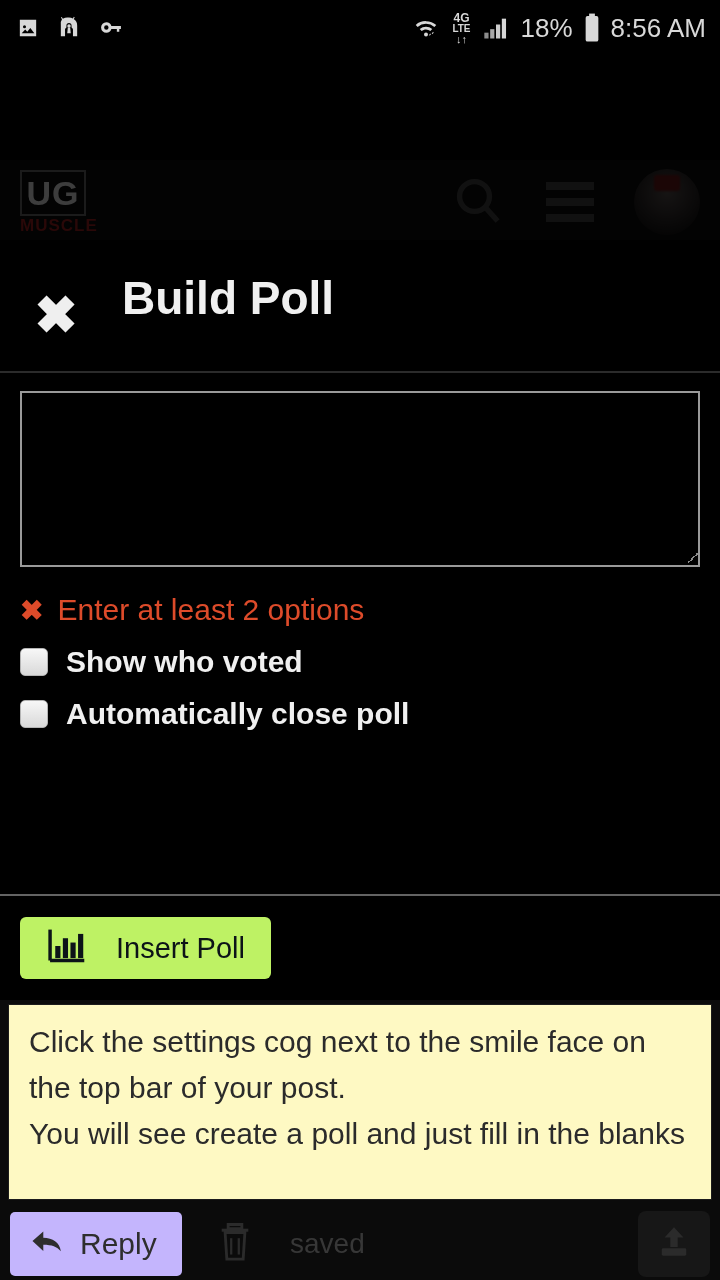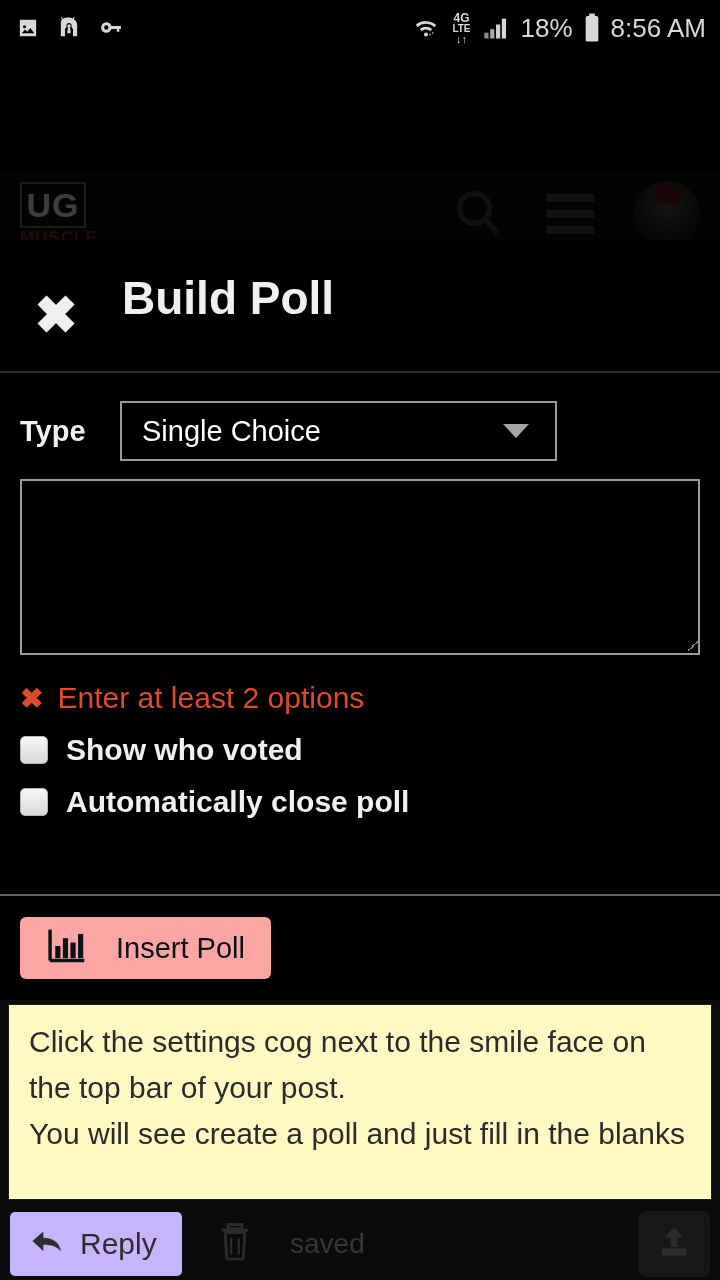--- a/index.html
+++ b/index.html
@@ -58,21 +58,21 @@
     flex: 0 0 auto;
   }
   .kebab {
     width: 52px; height: 60px; display: flex; flex-direction: column;
     align-items: center; justify-content: center; gap: 7px; flex: 0 0 auto;
   }
   .kebab i { width: 7px; height: 7px; background: #fff; border-radius: 50%; display: block; }
 
   
   .site-header {
-    position: absolute; top: 172px; left: 0; width: 720px; height: 84px;
+    position: absolute; top: 160px; left: 0; width: 720px; height: 84px;
     background: #0b0b0b; display: flex; align-items: center; padding: 0 20px;
     opacity: 0.30;
   }
   .ug-logo { width: 78px; height: 64px; position: relative; }
   .ug-logo .box {
     position: absolute; top: 0; left: 0; width: 66px; height: 46px;
     border: 2px solid #5a5a5a;
     color: #c9c9c9; font-weight: bold; font-size: 34px; line-height: 42px;
     text-align: center; letter-spacing: 1px;
   }
@@ -277,27 +277,20 @@
 
   <div class="modal">
 
     <div class="modal-header">
       <div class="close-x">✖</div>
       <div class="modal-title">Build Poll</div>
     </div>
 
     <div class="modal-body">
 
-      <div class="row-type">
-        <div class="lbl-type">Type</div>
-        <div class="select-box">
-          <span class="select-value">Single Choice</span>
-          <span class="select-caret"></span>
-        </div>
-      </div>
 
 
       <div style="position:relative;width:680px;">
         <textarea class="options-area" placeholder="" style=""></textarea>
         <span class="resize-grip" style="bottom:8px;"></span>
       </div>
 
       <div class="error-row">
         <span class="error-x" style="color: rgb(221, 75, 42);">✖</span>
         <span class="error-text" style="color: rgb(221, 75, 42);">Enter at least 2 options</span>
@@ -309,21 +302,21 @@
       </div>
 
       <div class="check-row">
         <span class="checkbox"></span>
         <span class="check-label">Automatically close poll</span>
       </div>
 
     </div>
 
     <div class="modal-footer">
-      <div class="insert-btn" style="background: #fca5a5;">
+      <div class="insert-btn" style="background: #bef264;">
         <span>
           <svg width="42" height="38" viewBox="0 0 24 22">
             <line x1="2.2" y1="1.5" x2="2.2" y2="19.4" stroke="#0c1318" stroke-width="2"></line>
             <line x1="2.2" y1="19.4" x2="22" y2="19.4" stroke="#0c1318" stroke-width="2"></line>
             <rect x="5.2" y="11" width="3" height="7" fill="#0c1318"></rect>
             <rect x="9.6" y="6.5" width="3" height="11.5" fill="#0c1318"></rect>
             <rect x="14" y="9" width="3" height="9" fill="#0c1318"></rect>
             <rect x="18.4" y="4" width="3" height="14" fill="#0c1318"></rect>
           </svg>
         </span>

